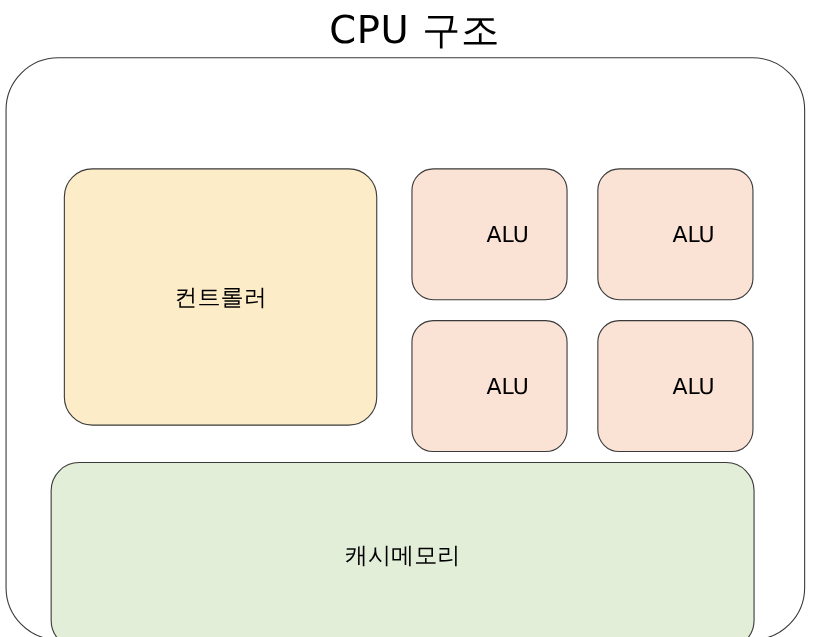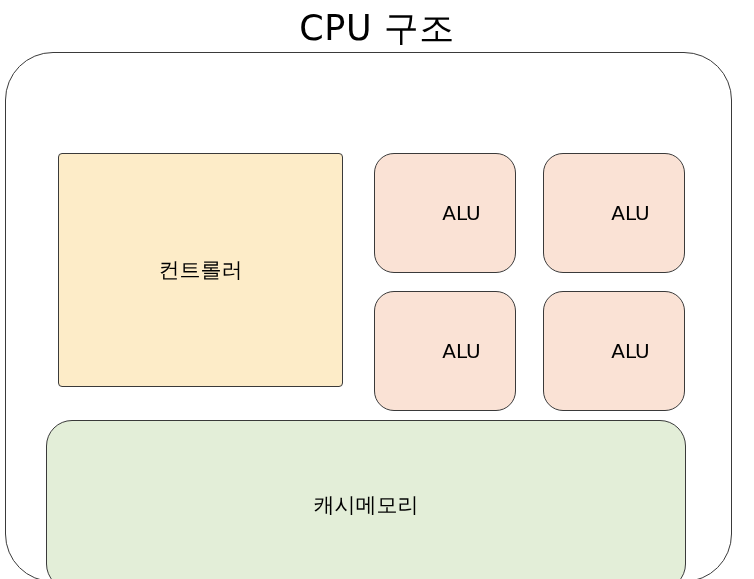--- a/index.html
+++ b/index.html
@@ -58,21 +58,21 @@
     align-items: center;
     justify-content: center;
     color: #000000;
   }
 
   #controller-block {
     left: 52px;
     top: 100px;
     width: 285px;
     height: 234px;
-    border-radius: 4px;
+    border-radius: 26px;
     background: #fdecc8;
     font-size: 21px;
   }
 
   .alu-block {
     width: 142px;
     height: 120px;
     border-radius: 20px;
     background: #fae2d5;
     font-size: 20px;

